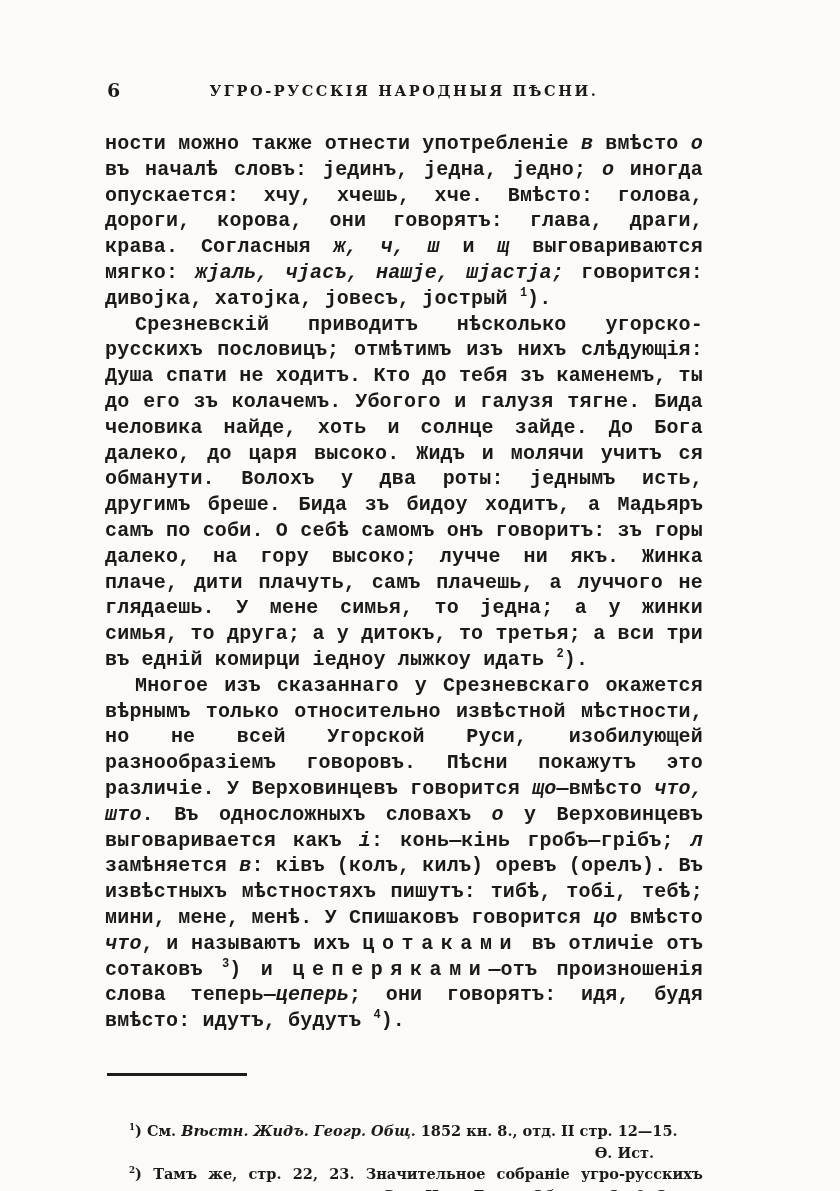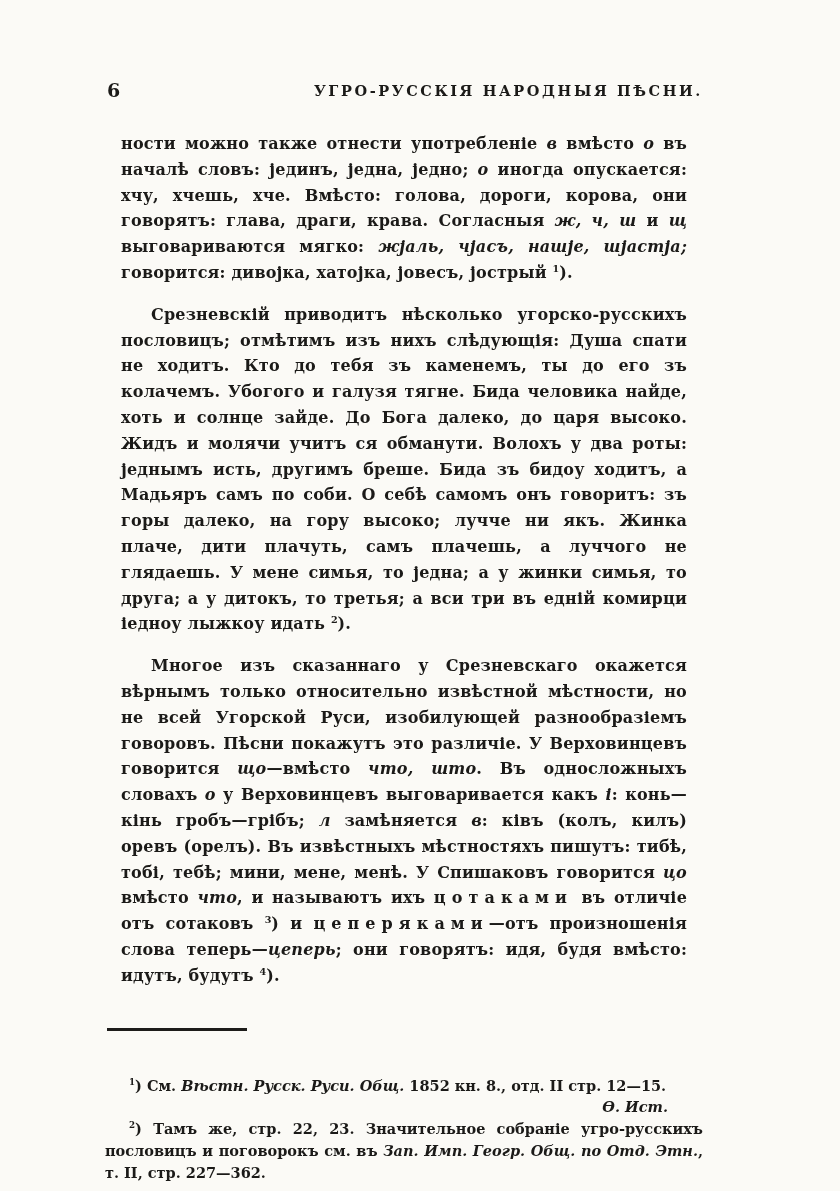--- a/index.html
+++ b/index.html
@@ -11,32 +11,33 @@
     font-weight:700;
     position:relative;
     margin:0 auto;
     overflow:hidden;
     box-sizing:border-box;
   }
   .column{position:absolute;left:105px;top:78px;width:598px;}
   .header{position:relative;height:30px;margin-bottom:23px;}
   .pagenum{position:absolute;left:2px;top:1px;font-size:19px;}
   .runtitle{
-    text-align:right;
+    text-align:center;
     font-size:14.5px;
     letter-spacing:2.6px;
     padding-top:4px;
     white-space:nowrap;
   }
   .bodytext p{
-    margin:16px;
-    font-size:16px;
+    margin:0;
+    font-size:20px;
     line-height:25.8px;
     text-align:justify;
     letter-spacing:0.2px;
+    font-family:Liberation Mono, monospace;
   }
   .bodytext p.ind{text-indent:30px;}
   .it{font-style:italic;}
   .spc{letter-spacing:0.38em;}
   sup.fnmark{
     font-size:0.6em;
     vertical-align:super;
     line-height:0;
     letter-spacing:0;
   }
@@ -46,22 +47,21 @@
   }
   .footnotes{font-size:14.5px;line-height:21.8px;}
   .fn{
     margin:0;
     text-align:justify;
     text-indent:24px;
   }
   .fn::after{content:"";display:block;clear:both;}
   .sig{
     float:right;
-    font-style:italic;
-    margin-right:35px;
+    margin-right:49px;
     text-indent:0;
   }
 </style>
 </head>
 <body>
 
 <div class="page">
   <div class="column">
     <div class="header">
       <span class="pagenum">6</span>
@@ -70,17 +70,17 @@
 
     <div class="bodytext">
         <p><span>ности можно также отнести употребленіе </span><span class="it">в</span><span> вмѣсто </span><span class="it">о</span><span> въ началѣ словъ: јединъ, једна, једно; </span><span class="it">о</span><span> иногда опускается: хчу, хчешь, хче. Вмѣсто: голова, дороги, корова, они говорятъ: глава, драги, крава. Согласныя </span><span class="it">ж, ч, ш</span><span> и </span><span class="it">щ</span><span> выговариваются мягко: </span><span class="it">жјаль, чјасъ, нашје, шјастја;</span><span> говорится: дивојка, хатојка, јовесъ, јострый </span><sup class="fnmark">1</sup><span>).</span></p>
         <p class="ind"><span>Срезневскій приводитъ нѣсколько угорско-русскихъ пословицъ; отмѣтимъ изъ нихъ слѣдующія: Душа спати не ходитъ. Кто до тебя зъ каменемъ, ты до его зъ колачемъ. Убогого и галузя тягне. Бида человика найде, хоть и солнце зайде. До Бога далеко, до царя высоко. Жидъ и молячи учитъ ся обманути. Волохъ у два роты: једнымъ исть, другимъ бреше. Бида зъ бидоу ходитъ, а Мадьяръ самъ по соби. О себѣ самомъ онъ говоритъ: зъ горы далеко, на гору высоко; лучче ни якъ. Жинка плаче, дити плачуть, самъ плачешь, а луччого не глядаешь. У мене симья, то једна; а у жинки симья, то друга; а у дитокъ, то третья; а вси три въ едній комирци іедноу лыжкоу идать </span><sup class="fnmark">2</sup><span>).</span></p>
         <p class="ind"><span>Многое изъ сказаннаго у Срезневскаго окажется вѣрнымъ только относительно извѣстной мѣстности, но не всей Угорской Руси, изобилующей разнообразіемъ говоровъ. Пѣсни покажутъ это различіе. У Верховинцевъ говорится </span><span class="it">що</span><span>—вмѣсто </span><span class="it">что, што</span><span>. Въ односложныхъ словахъ </span><span class="it">о</span><span> у Верховинцевъ выговаривается какъ </span><span class="it">і</span><span>: конь—кінь гробъ—грібъ; </span><span class="it">л</span><span> замѣняется </span><span class="it">в</span><span>: ківъ (колъ, килъ) оревъ (орелъ). Въ извѣстныхъ мѣстностяхъ пишутъ: тибѣ, тобі, тебѣ; мини, мене, менѣ. У Спишаковъ говорится </span><span class="it">цо</span><span> вмѣсто </span><span class="it">что</span><span>, и называютъ ихъ </span><span class="spc">цотаками</span><span> въ отличіе отъ сотаковъ </span><sup class="fnmark">3</sup><span>) и </span><span class="spc">цеперяками</span><span>—отъ произношенія слова теперь—</span><span class="it">цеперь</span><span>; они говорятъ: идя, будя вмѣсто: идутъ, будутъ </span><sup class="fnmark">4</sup><span>).</span></p>
       </div>
 
     <div class="fnrule"></div>
 
     <div class="footnotes">
-        <div class="fn"><sup class="fnmark">1</sup><span>) См. </span><span class="it">Вѣстн. Русск. Руси. Общ.</span><span> 1852 кн. 8., отд. II стр. 12—15.</span><span class="sig">Ѳ. Ист.</span></div>
+        <div class="fn"><sup class="fnmark">1</sup><span>) См. </span><span class="it">Вѣстн. Жидъ. Геогр. Общ.</span><span> 1852 кн. 8., отд. II стр. 12—15.</span><span class="sig">Ѳ. Ист.</span></div>
         <div class="fn"><sup class="fnmark">2</sup><span>) Тамъ же, стр. 22, 23. Значительное собраніе угро-русскихъ пословицъ и поговорокъ см. въ </span><span class="it">Зап. Имп. Геогр. Общ. по Отд. Этн.</span><span>, т. II, стр. 227—362.</span></div>
       </div>
   </div>
 </div>
 
 </body></html>

